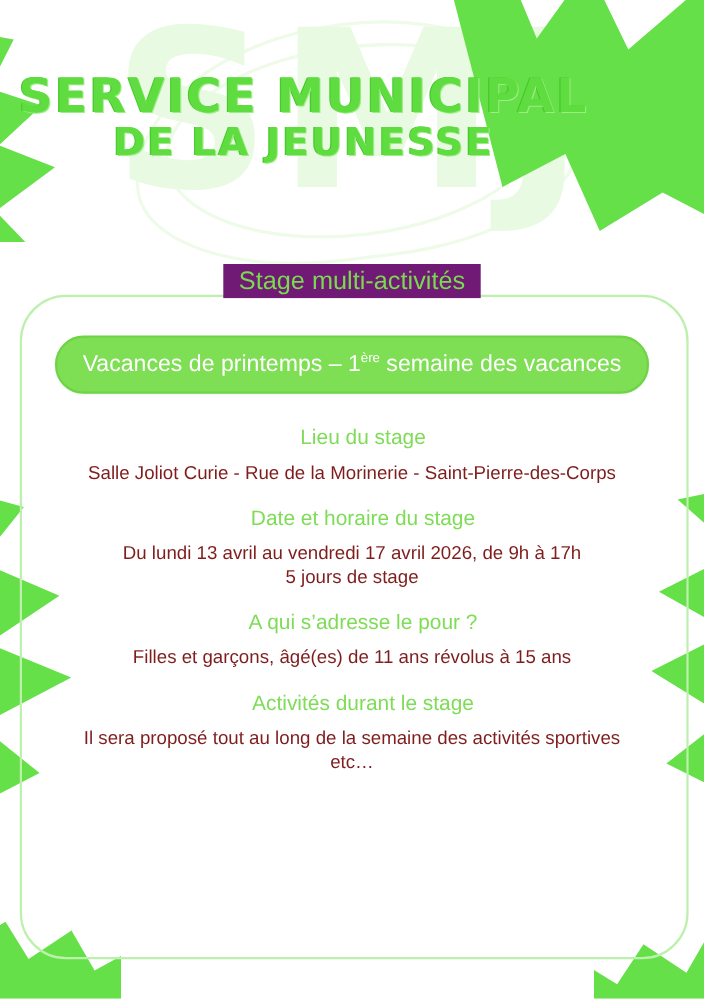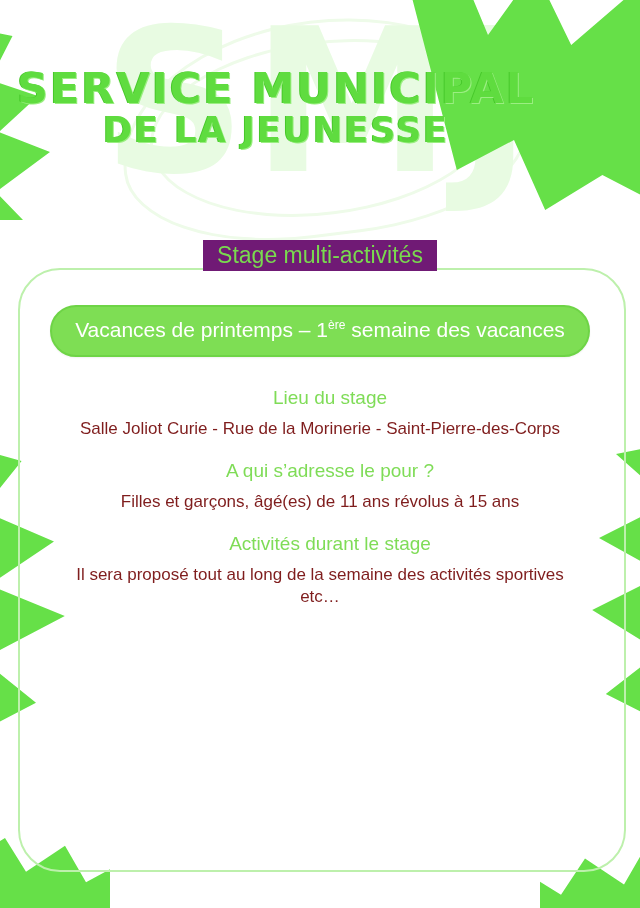--- a/index.html
+++ b/index.html
@@ -216,20 +216,27 @@
       <span>Vacances de printemps – 1</span><sup>ère</sup><span> semaine des vacances</span>
     </div>
 
     <div class="section">
       <div class="section-head">Lieu du stage</div>
       <div class="section-body">
         <span class="line">Salle Joliot Curie - Rue de la Morinerie - Saint-Pierre-des-Corps</span>
       </div>
     </div>
 
+    <div class="section">
+      <div class="section-head">Date et horaire du stage</div>
+      <div class="section-body">
+        <span class="line">Du lundi 13 avril au vendredi 17 avril 2026, de 9h à 17h</span>
+        <span class="line">5 jours de stage</span>
+      </div>
+    </div>
 
     <div class="section">
       <div class="section-head">A qui s’adresse le pour ?</div>
       <div class="section-body">
         <span class="line">Filles et garçons, âgé(es) de 11 ans révolus à 15 ans</span>
       </div>
     </div>
 
     <div class="section">
       <div class="section-head">Activités durant le stage</div>

